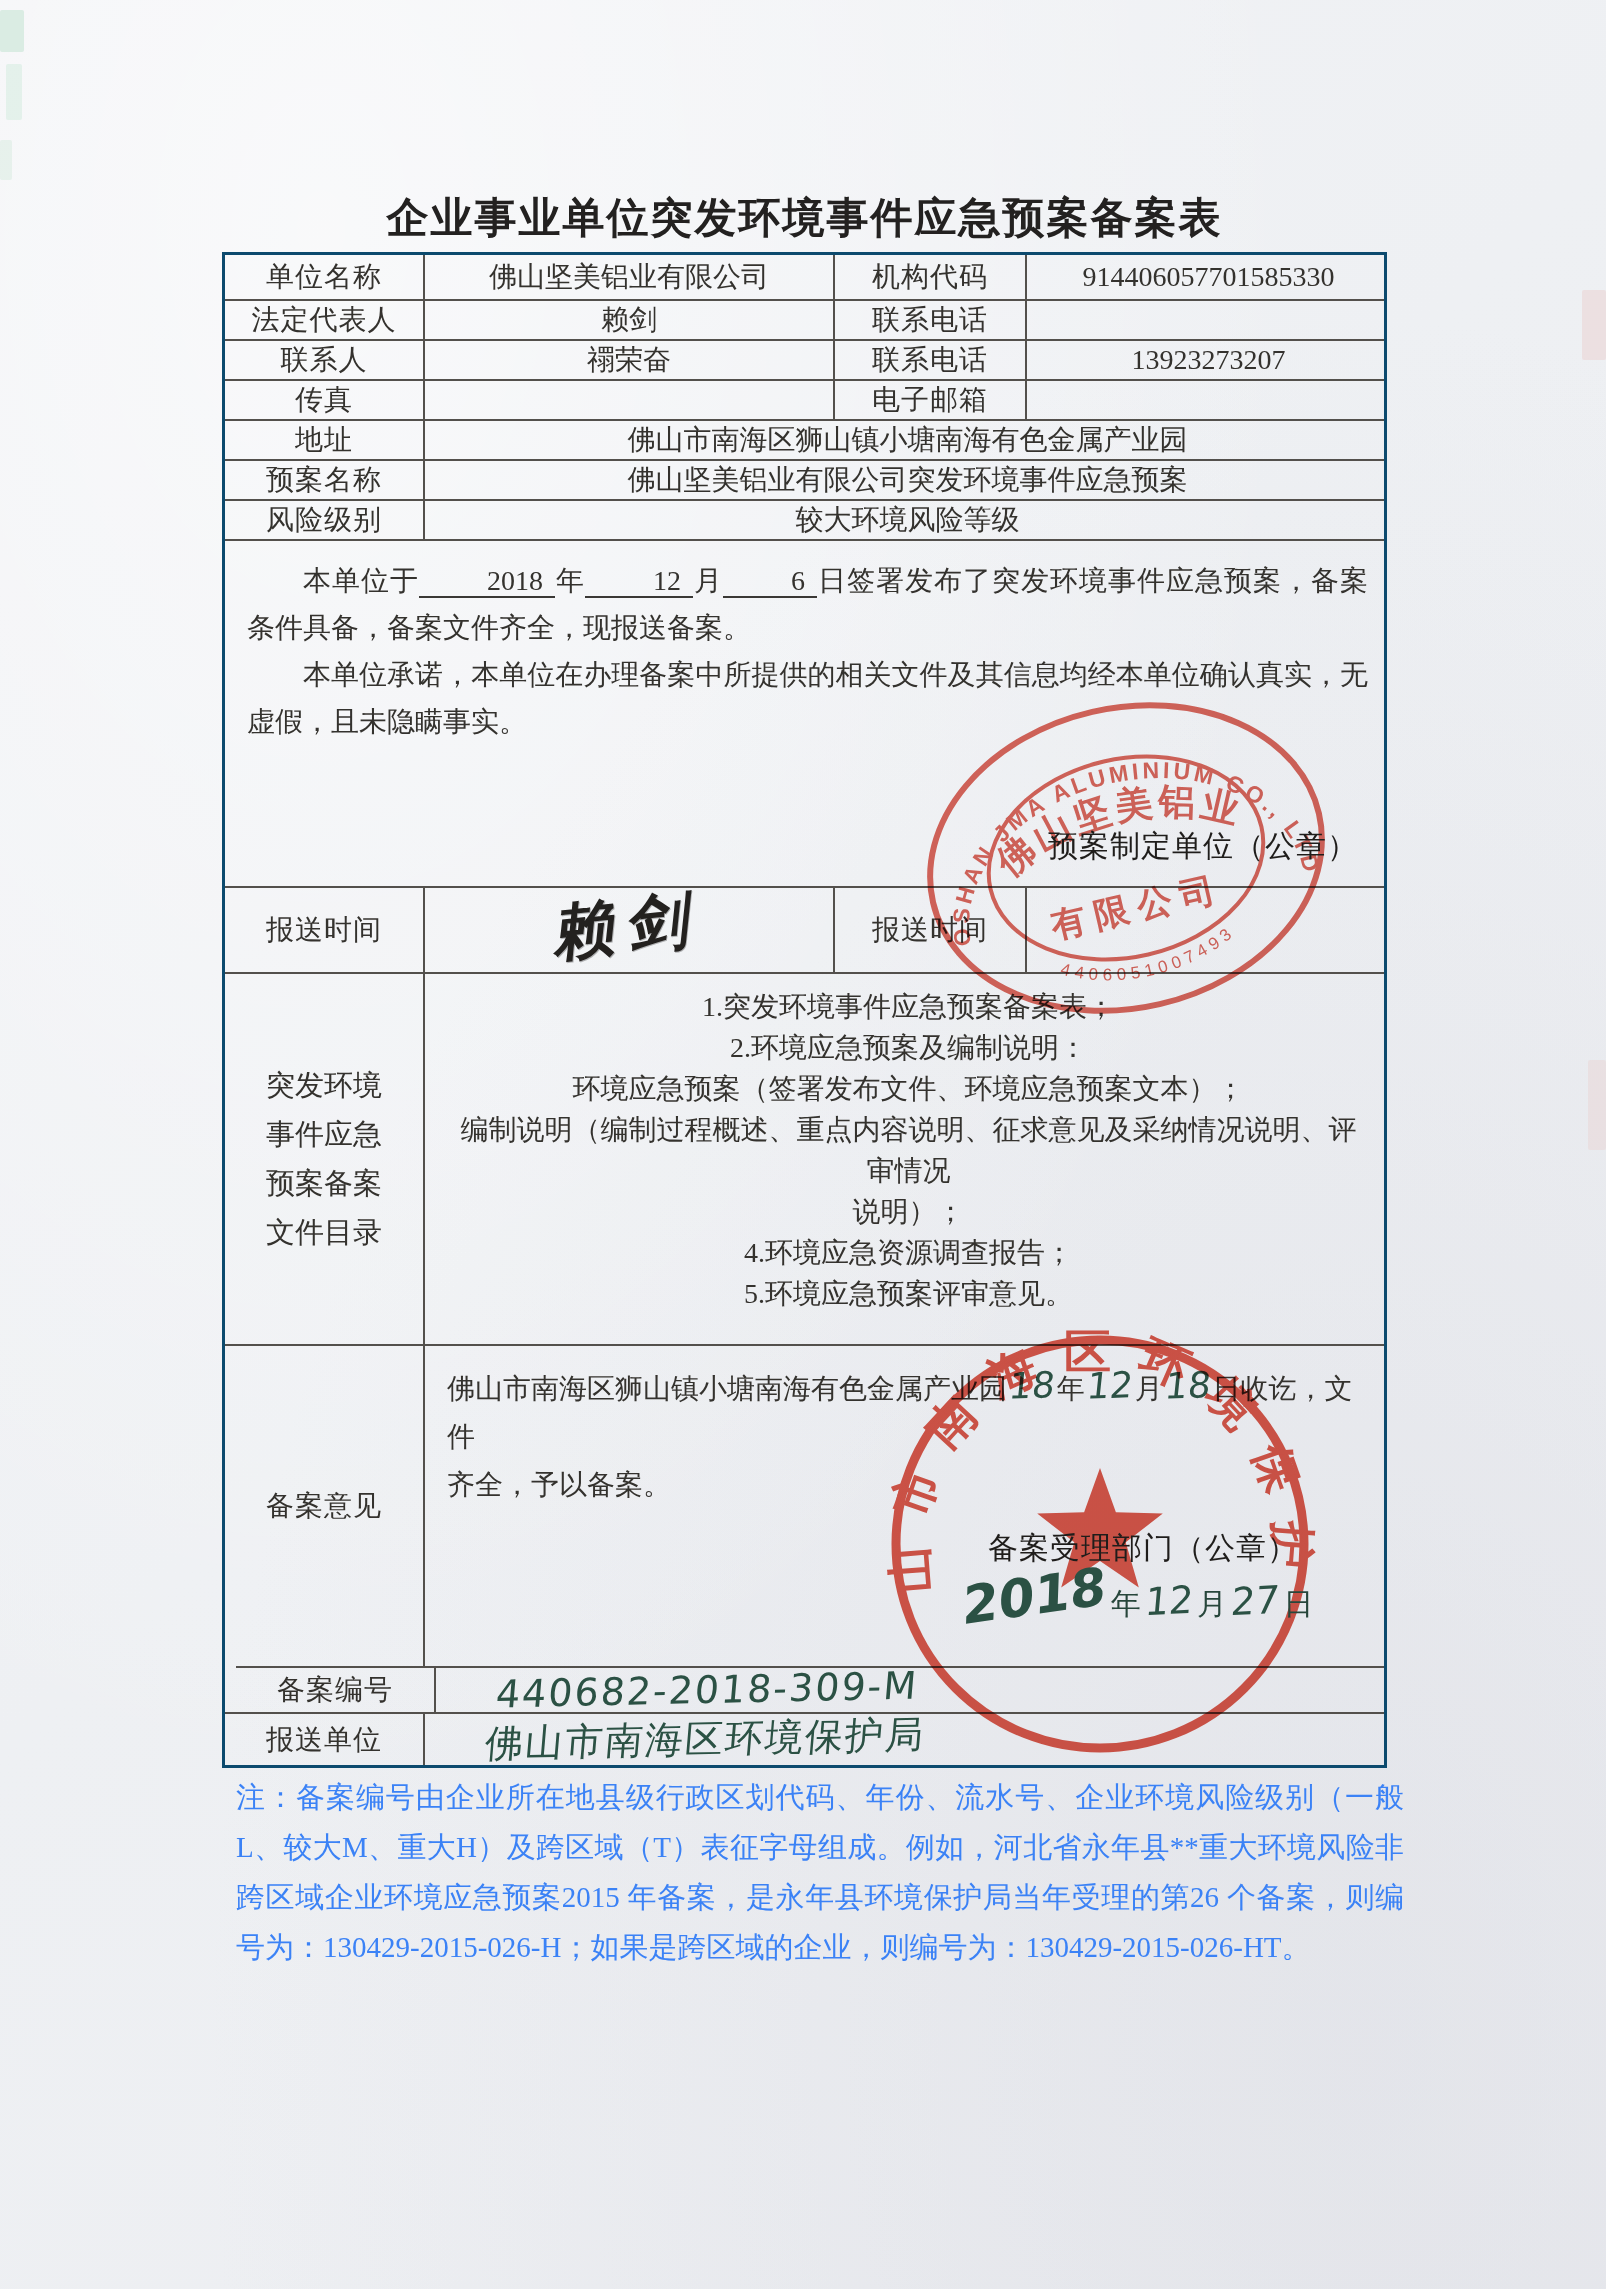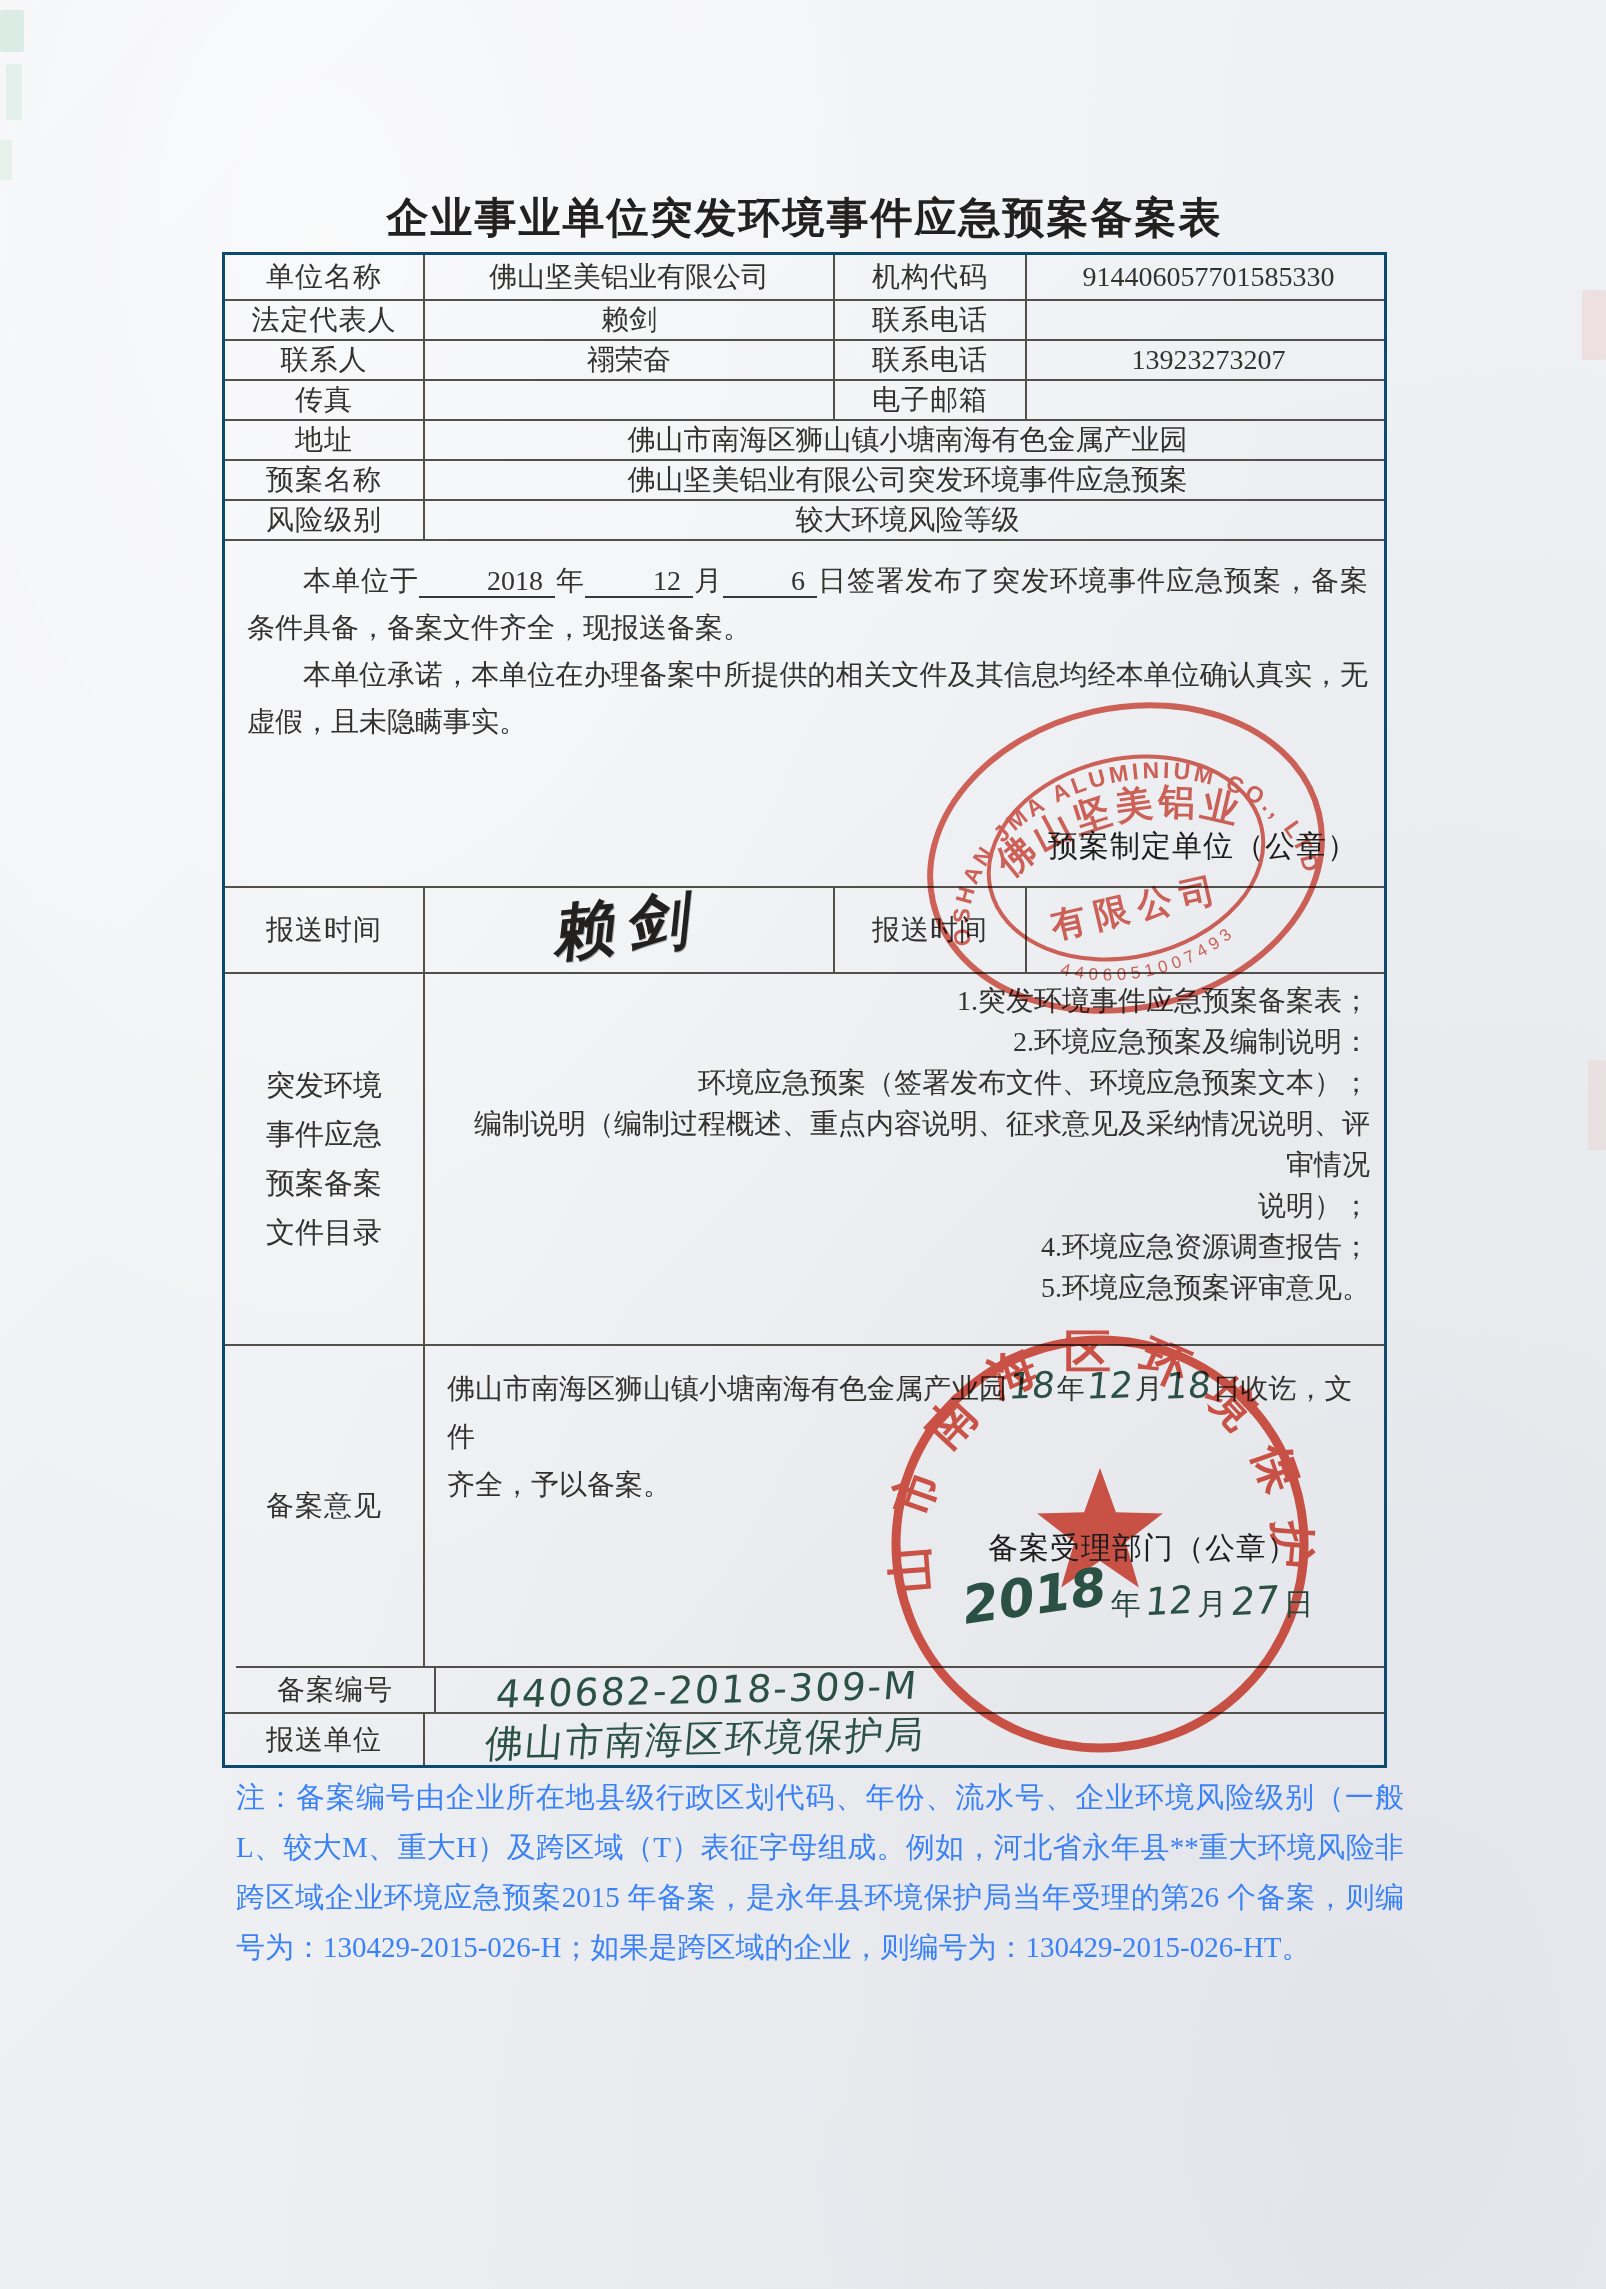--- a/index.html
+++ b/index.html
@@ -41,21 +41,21 @@
   .decl-cell { display:block; padding:16px 22px 0 22px; text-align:left; position:relative; }
   .decl-cell p { font-size:28px; line-height:47px; text-indent:2em; text-align:justify; color:#34322e; }
   .u { display:inline-block; border-bottom:2px solid #3a3835; padding:0 12px; line-height:30px; }
   .sig {
     font-size:62px; letter-spacing:12px; color:#23211f; font-weight:700;
     transform:rotate(-6deg) skewX(-12deg) translateY(-4px);
     text-shadow:1px 1px 0 rgba(20,20,20,.3);
     font-family:"DejaVu Sans","Liberation Sans",sans-serif;
   }
   .cat-label { flex-direction:column; justify-content:center; line-height:49px; font-size:29px; }
-  .cat-body { display:block; text-align:right; padding:6px 20px 0 22px; }
+  .cat-body { display:block; text-align:center; padding:12px 20px 0 22px; }
   .cat-body div { font-size:28px; line-height:41px; color:#34322e; }
   .op-body { display:block; text-align:left; padding:16px 20px 0 22px; position:relative; }
   .op-body .line { font-size:28px; line-height:48px; color:#34322e; }
   .hw { font-family:"DejaVu Sans","Liberation Sans",sans-serif; color:#2b5144; display:inline-block; }
   .hw-inline { font-size:36px; transform:rotate(-2deg) skewX(-8deg); margin:0 2px; font-weight:500; }
   .val-hand { font-size:38px; letter-spacing:2px; transform:rotate(-1.2deg) skewX(-6deg); font-weight:500; white-space:nowrap; }
   .left-pad { justify-content:flex-start; padding-left:60px; }
   .note {
     position:absolute; left:236px; top:1772px; width:1168px;
     font-size:29px; line-height:50px; text-align:justify; color:#3b82f6;

